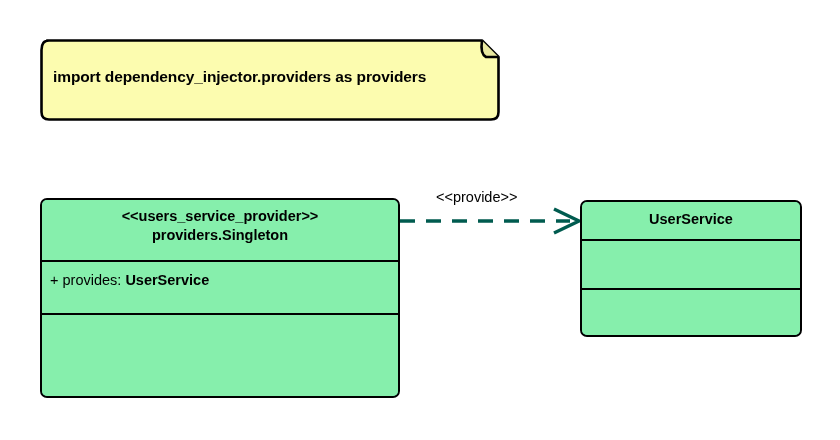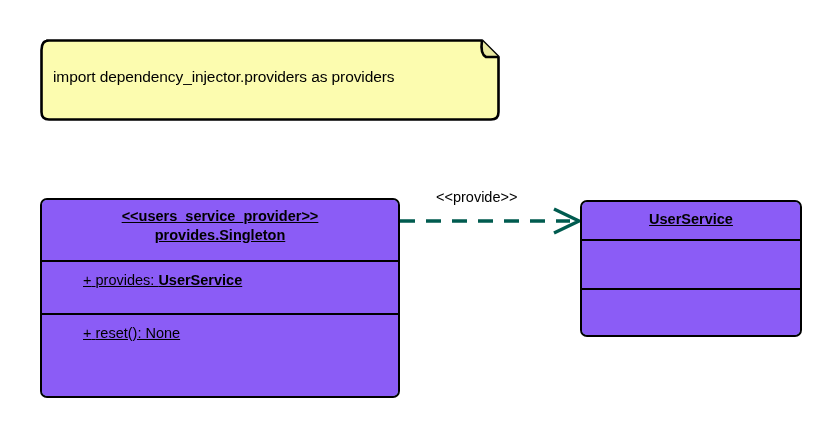--- a/index.html
+++ b/index.html
@@ -28,40 +28,39 @@
     position: absolute;
     left: 0;
     top: 0;
   }
   .note-text {
     position: absolute;
     left: 14px;
     top: 30px;
     width: 440px;
     font-size: 15.5px;
-    font-weight: normal;
+    font-weight: bold;
     color: #000000;
     letter-spacing: -0.1px;
     white-space: nowrap;
   }
 
   
   .uml-class {
     position: absolute;
     box-sizing: border-box;
     background: #57bda3;
     border: 2.5px solid #000000;
     border-radius: 7px;
     overflow: hidden;
   }
   .uml-class .compartment {
     box-sizing: border-box;
-    background: #8b5cf6;
+    background: #86efac;
     position: relative;
-    text-decoration: underline;
   }
   .uml-class .compartment + .compartment {
     border-top: 2.5px solid #000000;
   }
   .compartment.header {
     text-align: center;
     font-weight: bold;
     font-size: 14.5px;
     color: #000000;
     line-height: 19px;
@@ -69,21 +68,20 @@
   }
   .compartment.body {
     font-size: 14.5px;
     color: #000000;
     line-height: 19px;
     padding: 9px 0 0 8px;
     text-align: left;
   }
   .compartment .row {
     white-space: nowrap;
-    margin-left: 33px;
   }
   .compartment .row b {
     font-weight: bold;
   }
 
   
   #provider-class {
     left: 40px;
     top: 198px;
     width: 360px;
@@ -140,35 +138,31 @@
                Q 2.5,2.5 10,2.5 Z" fill="#fcfcaf" stroke="#000000" stroke-width="2.6" stroke-linejoin="round"></path>
       <path d="M 443,2.5 Q 441,16 447,19 L 459.5,19" fill="#e8e8a0" stroke="#000000" stroke-width="2.6" stroke-linejoin="round"></path>
     </svg>
     <div class="note-text">import dependency_injector.providers as providers</div>
   </div>
 
   <div class="uml-class" id="provider-class">
 
     <div class="compartment header c-header">
       <div>&lt;&lt;users_service_provider&gt;&gt;</div>
-      <div>provides.Singleton</div>
+      <div>providers.Singleton</div>
     </div>
 
     <div class="compartment body c-attrs">
       <div class="row">
         <span>+</span>
         <span>provides: </span><b>UserService</b>
       </div>
     </div>
 
     <div class="compartment body c-ops">
-      <div class="row">
-        <span>+</span>
-        <span>reset(): None</span><b></b>
-      </div>
     </div>
   </div>
 
   <div id="dependency-connector">
     <svg width="192" height="50" viewBox="0 0 192 50">
       <line x1="4" y1="35" x2="174" y2="35" stroke="#005b4f" stroke-width="3.4" stroke-dasharray="15,11"></line>
       <polyline points="158,23 183,35 158,47" fill="none" stroke="#005b4f" stroke-width="3.4" stroke-linejoin="miter" stroke-linecap="butt"></polyline>
     </svg>
   </div>
   <div class="edge-label">&lt;&lt;provide&gt;&gt;</div>

